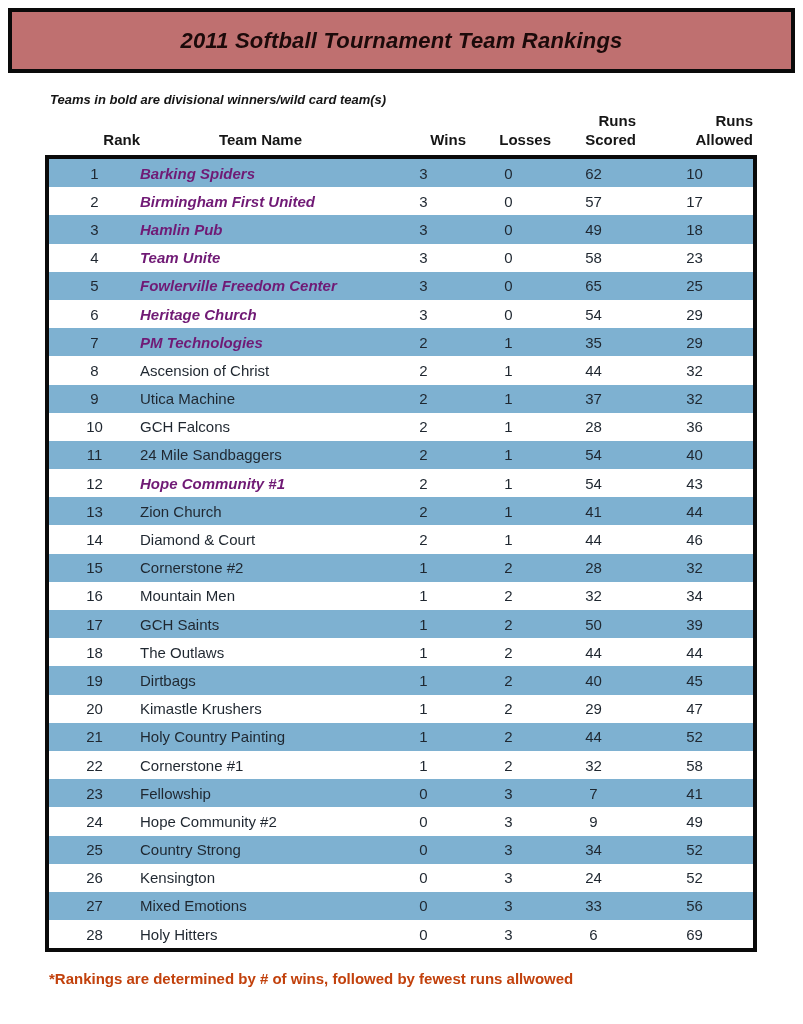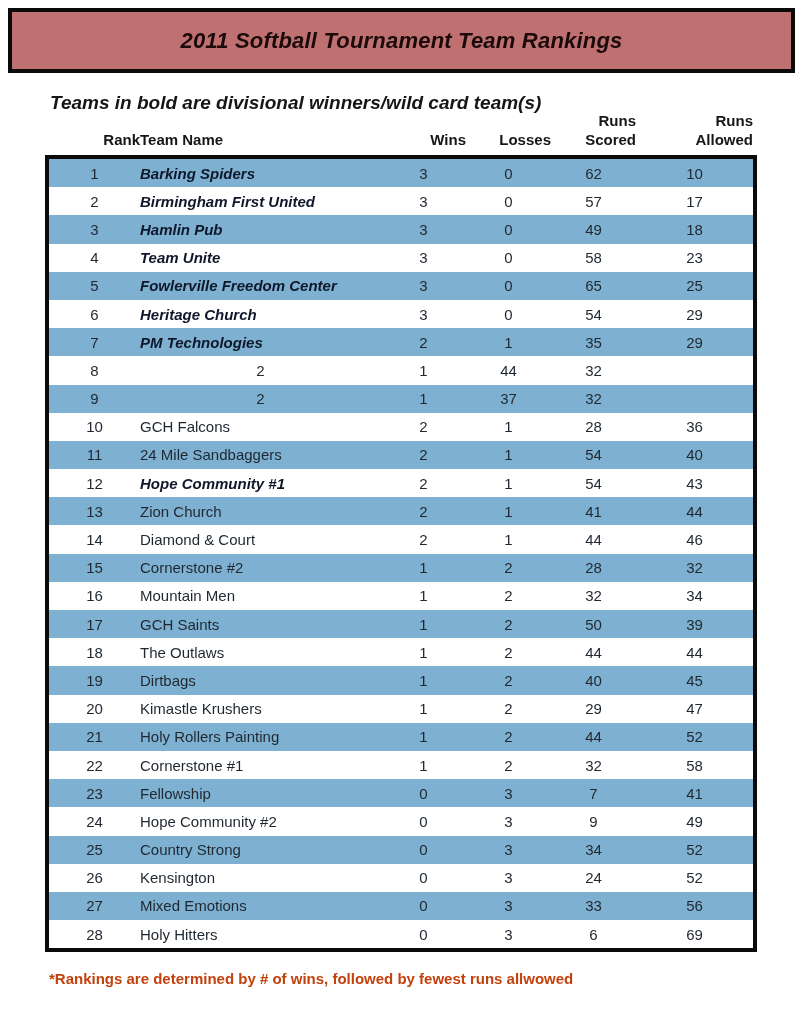--- a/index.html
+++ b/index.html
@@ -21,54 +21,54 @@
     display: flex; align-items: center; justify-content: center;
   }
   .banner .title {
     font-size: 22px; font-weight: bold; font-style: italic;
     color: #1c0a0a; letter-spacing: 0.2px; text-align: right;
   }
 
   
   .note {
     position: absolute; left: 50px; top: 92px;
-    font-size: 19px; font-weight: bold; font-style: italic;
+    font-size: 13px; font-weight: bold; font-style: italic;
     color: #161616;
   }
 
   
   .colheads {
     position: absolute; left: 49px; top: 110px; width: 704px; height: 42px;
     display: grid;
     grid-template-columns: 91px 241px 85px 85px 85px 117px;
     align-items: end;
     font-size: 15px; font-weight: bold; color: #161616;
   }
   .colheads .h { text-align: right; line-height: 19px; padding-bottom: 3px; }
-  .colheads .h.team { text-align: left; }
+  .colheads .h.team { text-align: center; }
   .colheads .h span { display: block; }
 
   
   .datatable {
     position: absolute; left: 45px; top: 155px; width: 712px;
     border: 4px solid #0a0a0a;
     background: #ffffff;
   }
   .trow {
     display: grid;
     grid-template-columns: 91px 241px 85px 85px 85px 117px;
     height: 28.2px;
     align-items: center;
     font-size: 15px; color: #1f2730;
   }
   .trow.blue { background: #7eb1d1; }
   .trow.white { background: #ffffff; }
   .cell { text-align: center; }
   .cell.team { text-align: left; }
-  .trow.boldteam .cell.team { font-weight: bold; font-style: italic; color: #0f172a; }
+  .trow.boldteam .cell.team { font-weight: bold; font-style: italic; color: #701a75; }
 
   
   .footnote {
     position: absolute; left: 49px; top: 970px;
     font-size: 15px; font-weight: bold; color: #c2410c;
   }
 </style>
 </head>
 <body>
 
@@ -147,27 +147,29 @@
       <div class="trow blue boldteam">
         <div class="cell">7</div>
         <div class="cell team">PM Technologies</div>
         <div class="cell">2</div>
         <div class="cell">1</div>
         <div class="cell">35</div>
         <div class="cell">29</div>
       </div>
       <div class="trow white">
         <div class="cell">8</div>
+        <div class="cell team">Ascension of Christ</div>
         <div class="cell">2</div>
         <div class="cell">1</div>
         <div class="cell">44</div>
         <div class="cell">32</div>
       </div>
       <div class="trow blue">
         <div class="cell">9</div>
+        <div class="cell team">Utica Machine</div>
         <div class="cell">2</div>
         <div class="cell">1</div>
         <div class="cell">37</div>
         <div class="cell">32</div>
       </div>
       <div class="trow white">
         <div class="cell">10</div>
         <div class="cell team">GCH Falcons</div>
         <div class="cell">2</div>
         <div class="cell">1</div>
@@ -249,21 +251,21 @@
       <div class="trow white">
         <div class="cell">20</div>
         <div class="cell team">Kimastle Krushers</div>
         <div class="cell">1</div>
         <div class="cell">2</div>
         <div class="cell">29</div>
         <div class="cell">47</div>
       </div>
       <div class="trow blue">
         <div class="cell">21</div>
-        <div class="cell team">Holy Rollers Painting</div>
+        <div class="cell team">Holy Country Painting</div>
         <div class="cell">1</div>
         <div class="cell">2</div>
         <div class="cell">44</div>
         <div class="cell">52</div>
       </div>
       <div class="trow white">
         <div class="cell">22</div>
         <div class="cell team">Cornerstone #1</div>
         <div class="cell">1</div>
         <div class="cell">2</div>

